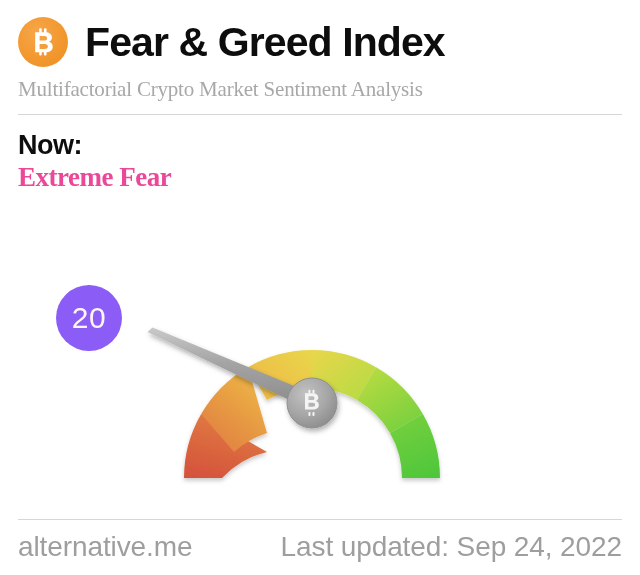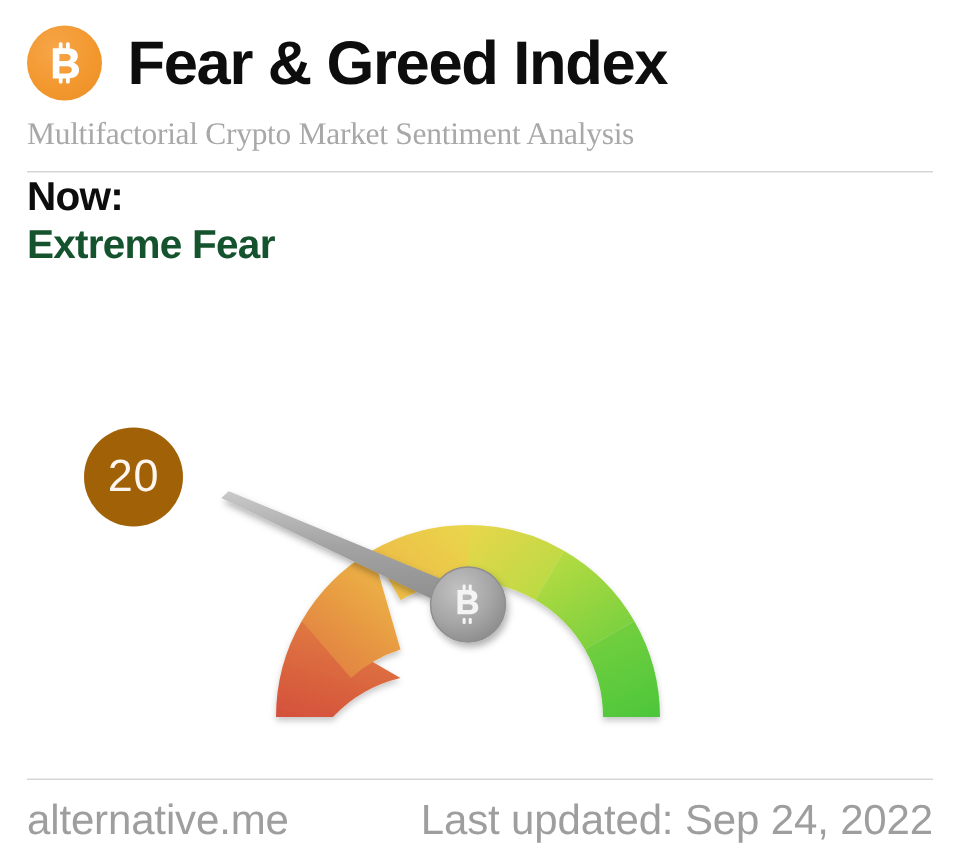--- a/index.html
+++ b/index.html
@@ -74,35 +74,36 @@
     height: 1px;
     background: #d6d6d6;
   }
   .rule-top { top: 114px; }
   .rule-bottom { top: 519px; }
 
   
   .status {
     position: absolute;
     left: 18px;
-    top: 116px;
+    top: 130px;
   }
   .status-label {
     font-size: 27px;
     font-weight: bold;
     color: #0d0d0d;
     line-height: 1.18;
     letter-spacing: -0.5px;
   }
   .status-value {
     font-size: 27px;
     font-weight: bold;
-    color: #14532d;
+    color: #ec4899;
     line-height: 1.18;
     letter-spacing: -0.5px;
+    font-family: Liberation Serif, serif;
   }
 
   
   .gauge-wrap {
     position: absolute;
     left: 0;
     top: 195px;
     width: 640px;
     height: 310px;
   }
@@ -113,21 +114,21 @@
   }
 
   
   .value-badge {
     position: absolute;
     left: 56px;
     top: 285px;
     width: 66px;
     height: 66px;
     border-radius: 50%;
-    background: #a16207;
+    background: #8b5cf6;
     display: flex;
     align-items: center;
     justify-content: center;
     color: #fdf6f0;
     font-size: 30px;
     font-weight: normal;
     letter-spacing: 0.5px;
   }
 
   

